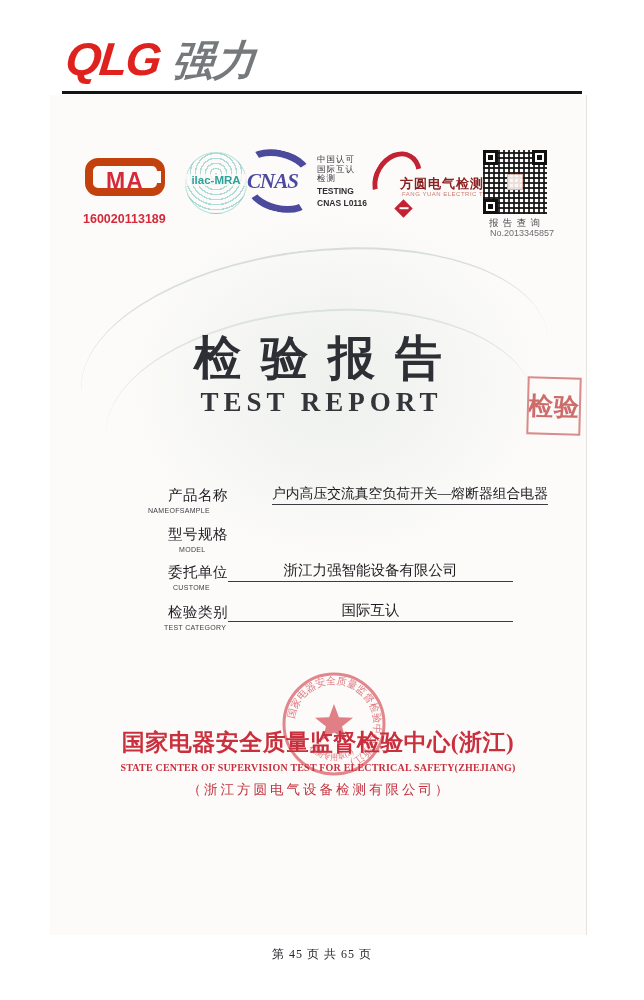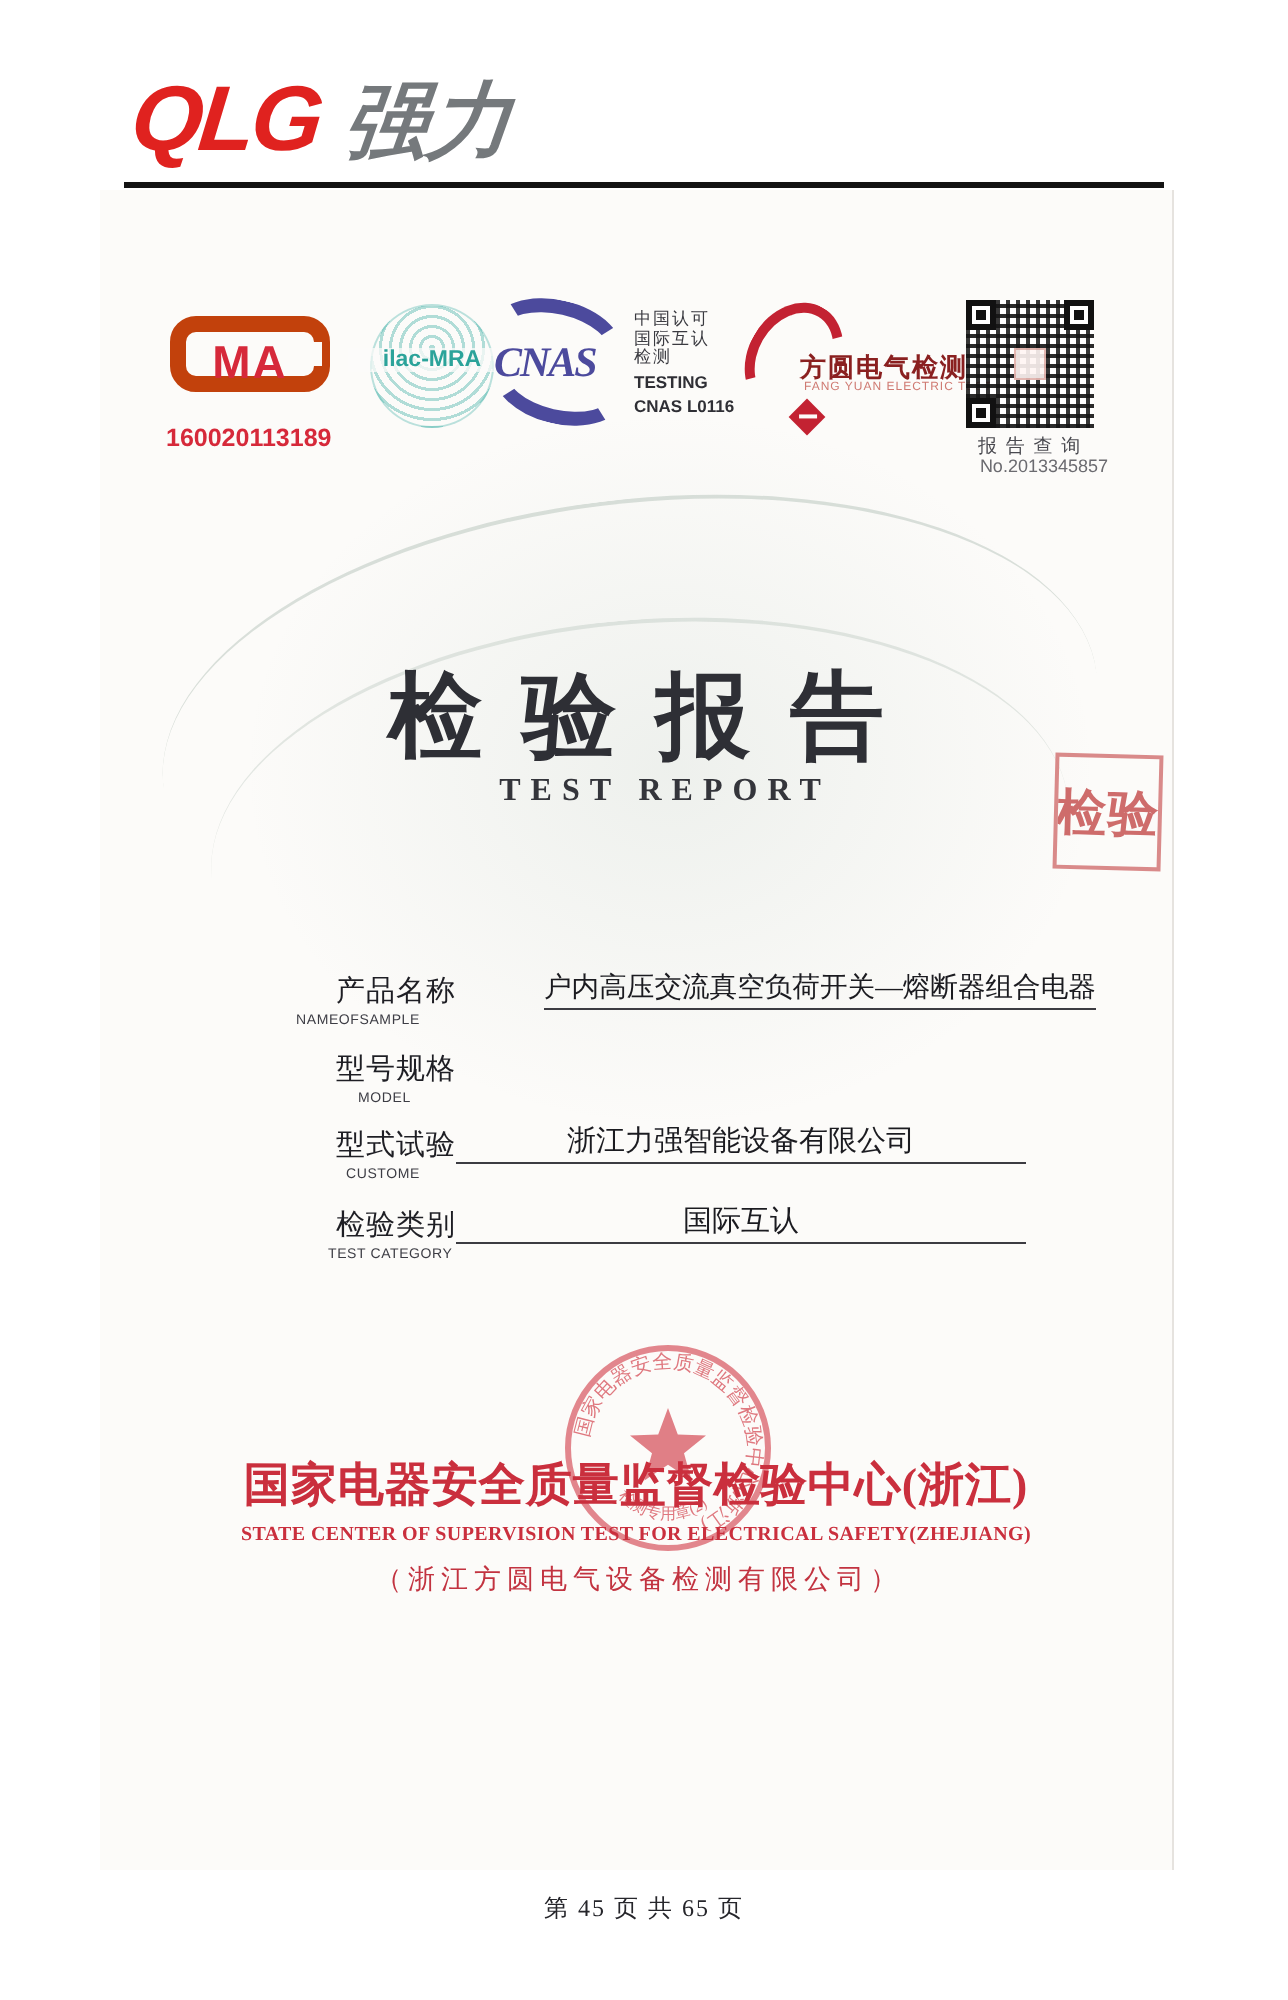--- a/index.html
+++ b/index.html
@@ -79,22 +79,22 @@
   .qr .f.tl { left:0; top:0; } .qr .f.tr { right:0; top:0; } .qr .f.bl { left:0; bottom:0; }
   .qr .c { position:absolute; inset:24px; background:rgba(255,245,243,0.9); border:1px solid rgba(200,120,110,0.5); }
   .qr-caption { position:absolute; left:428px; top:122px; width:74px; text-align:center;
                 font-size:9.5px; color:#4a4a50; letter-spacing:1px; }
   .qr-number { position:absolute; left:426px; top:133px; width:78px; text-align:right;
                font-size:9px; color:#6b6b70; font-family:"Liberation Sans", sans-serif; }
 
   
   .title-zh { position:absolute; left:0; top:232px; width:100%; text-align:center;
               font-size:47px; font-weight:700; color:#2e2f35; letter-spacing:20px; text-indent:20px; }
-  .title-en { position:absolute; left:12px; top:292px; width:100%; text-align:center;
-              font-size:16px; font-weight:700; color:#34353b; letter-spacing:5px; text-indent:5px; }
+  .title-en { position:absolute; left:1px; top:292px; width:100%; text-align:center;
+              font-size:27px; font-weight:700; color:#34353b; letter-spacing:5px; text-indent:5px; }
 
   
   .side-stamp { position:absolute; left:477px; top:282px; width:54px; height:58px;
                 border:2.5px solid rgba(205,100,100,0.75); transform:rotate(1.5deg);
                 display:flex; align-items:center; justify-content:center; overflow:hidden; }
   .side-stamp span { font-size:25px; font-weight:700; color:rgba(198,82,82,0.85); letter-spacing:1px;
                      white-space:nowrap; }
 
   
   .field { position:absolute; left:118px; width:345px; }
@@ -188,21 +188,21 @@
       <div class="fsub">NAMEOFSAMPLE</div>
     </div>
     <div class="field f2">
       <div class="row">
         <span class="flabel">型号规格</span>
       </div>
       <div class="fsub">MODEL</div>
     </div>
     <div class="field f3">
       <div class="row">
-        <span class="flabel">型式试验</span>
+        <span class="flabel">委托单位</span>
           <span class="fvalue">浙江力强智能设备有限公司</span>
       </div>
       <div class="fsub">CUSTOME</div>
     </div>
     <div class="field f4">
       <div class="row">
         <span class="flabel">检验类别</span>
           <span class="fvalue">国际互认</span>
       </div>
       <div class="fsub">TEST CATEGORY</div>

